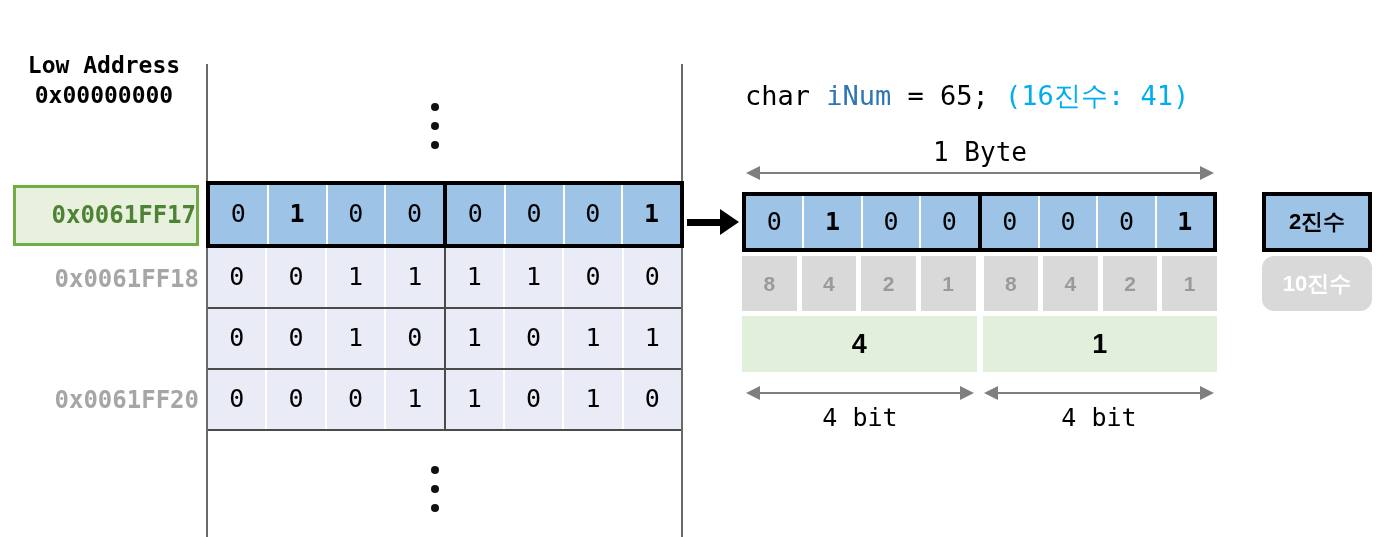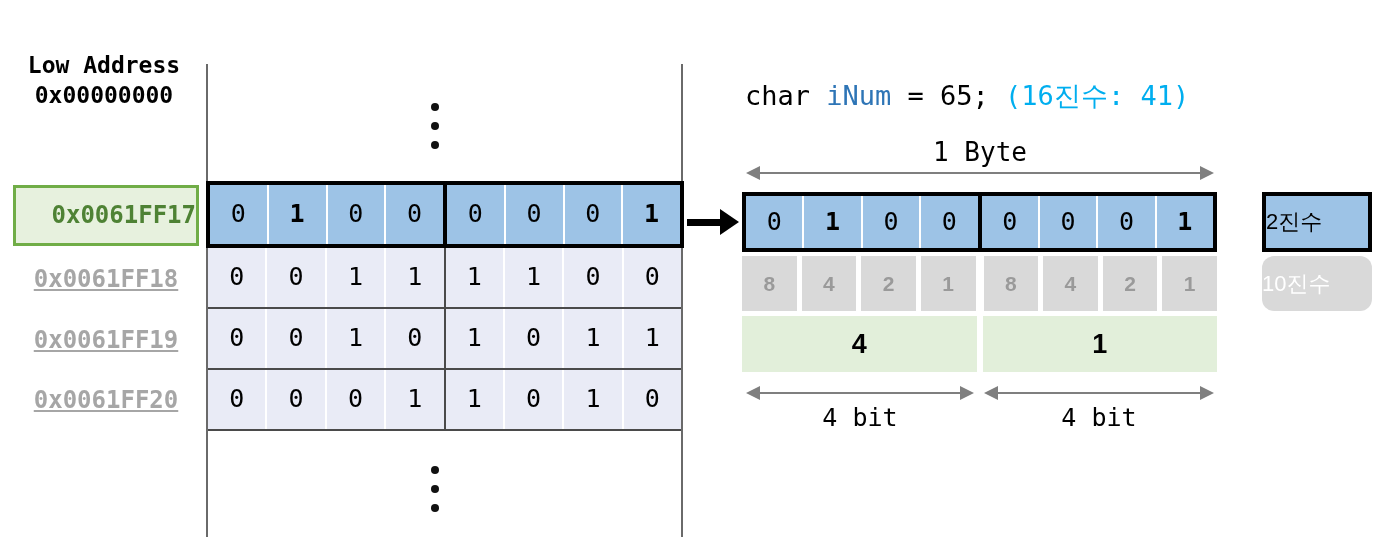--- a/index.html
+++ b/index.html
@@ -23,21 +23,21 @@
   .dots{position:absolute;left:431px;display:flex;flex-direction:column;gap:11px;}
   .dots-top{top:69px;}
   .dots-bottom{top:432px;}
   .dot{width:8px;height:8px;border-radius:50%;background:#111;}
 
   
   .hl-addr{position:absolute;left:13px;top:151px;width:186px;height:61px;box-sizing:border-box;
     background:var(--highlight-bg,#E7F1DE);border:3px solid var(--highlight-border,#70AD47);
     color:var(--highlight-text,#4E8234);font-weight:bold;font-size:24px;line-height:54px;text-align:right;}
   .gray-addr{position:absolute;left:13px;width:186px;height:61px;color:var(--address-gray,#A6A6A6);
-    font-weight:bold;font-size:24px;line-height:61px;text-align:center;text-decoration:underline;}
+    font-weight:bold;font-size:24px;line-height:61px;text-align:right;}
   .ga-1{top:215px;} .ga-2{top:276px;} .ga-3{top:336px;}
 
   
   .bitrow{position:absolute;display:flex;box-sizing:border-box;}
   .bitrow .cell{flex:1;text-align:center;font-size:25px;color:#000;}
   .b1{font-weight:bold;}
 
   .blue-row{background:var(--bit-blue,#9DC3E6);border:4px solid #000;}
   .blue-row .cell{border-left:2px solid #fff;}
   .blue-row .cell:first-child{border-left:none;}
@@ -90,22 +90,22 @@
 
   .hex-row{position:absolute;left:742px;top:282px;width:475px;height:56px;display:flex;gap:6px;}
   .hex-row .hcell{flex:1;background:var(--hex-green,#E2EFDA);color:#000;font-weight:bold;
     font-size:27px;line-height:56px;text-align:center;
     font-family:"Liberation Sans","DejaVu Sans",sans-serif;}
 
   .bit-label{position:absolute;top:369px;width:230px;text-align:center;font-size:25px;}
   .bl-1{left:745px;} .bl-2{left:984px;}
 
   
-  .legend-box{position:absolute;left:1262px;width:110px;box-sizing:border-box;
-    font-family:"Liberation Sans","DejaVu Sans",sans-serif;font-weight:normal;font-size:22px;}
+  .legend-box{position:absolute;left:1262px;width:110px;box-sizing:border-box;text-align:center;
+    font-family:"Liberation Sans","DejaVu Sans",sans-serif;font-weight:bold;font-size:22px;}
   .leg-blue{top:158px;height:60px;background:var(--bit-blue,#9DC3E6);border:4px solid #000;line-height:51px;color:#000;}
   .leg-gray{top:222px;height:55px;background:var(--weight-gray,#D9D9D9);line-height:55px;color:#fff;border-radius:12px;}
   .leg-green{top:282px;height:56px;background:var(--hex-green,#E2EFDA);line-height:56px;color:#000;}
 </style>
 </head>
 <body>
 
 <div class="canvas">
 
   <div class="addr-note low">
@@ -122,21 +122,20 @@
     <div class="dot"></div>
   </div>
   <div class="dots dots-bottom">
     <div class="dot"></div>
     <div class="dot"></div>
     <div class="dot"></div>
   </div>
 
   <div class="hl-addr">0x0061FF17</div>
   <div class="gray-addr ga-1">0x0061FF18</div>
-  <div class="gray-addr ga-2">0x0061FF19</div>
   <div class="gray-addr ga-3">0x0061FF20</div>
 
   <div class="bitrow blue-row left-blue">
 
   <div class="cell">0</div>
       <div class="cell b1">1</div>
       <div class="cell">0</div>
       <div class="cell">0</div>
       <div class="cell">0</div>
       <div class="cell">0</div>

